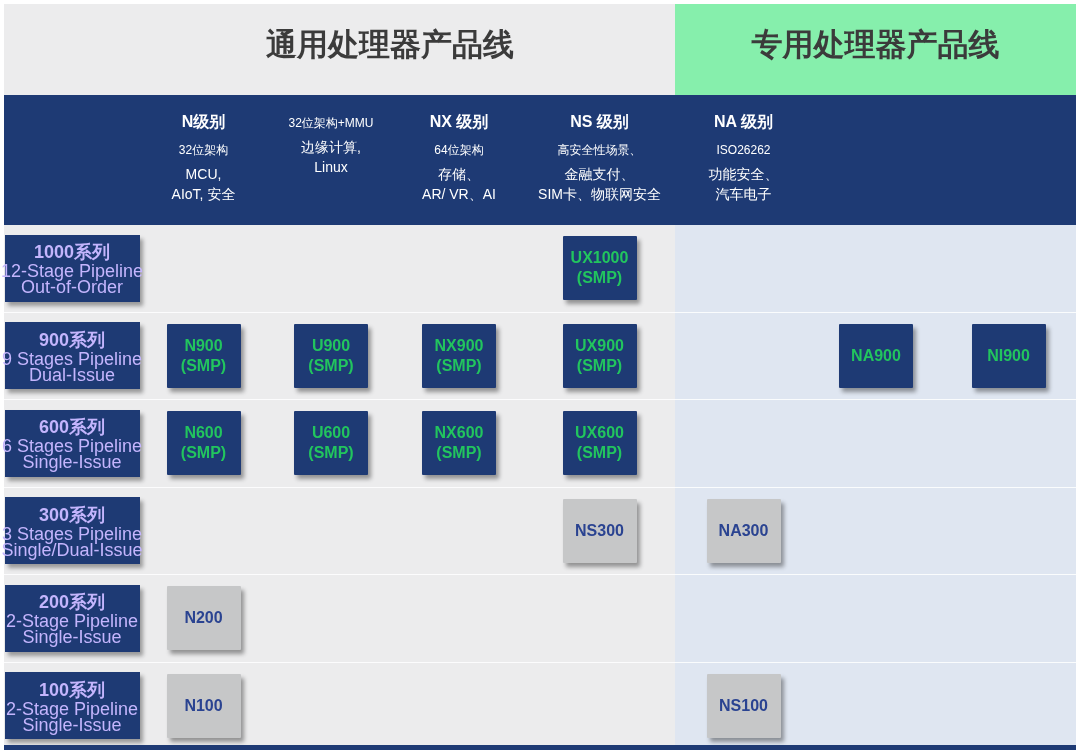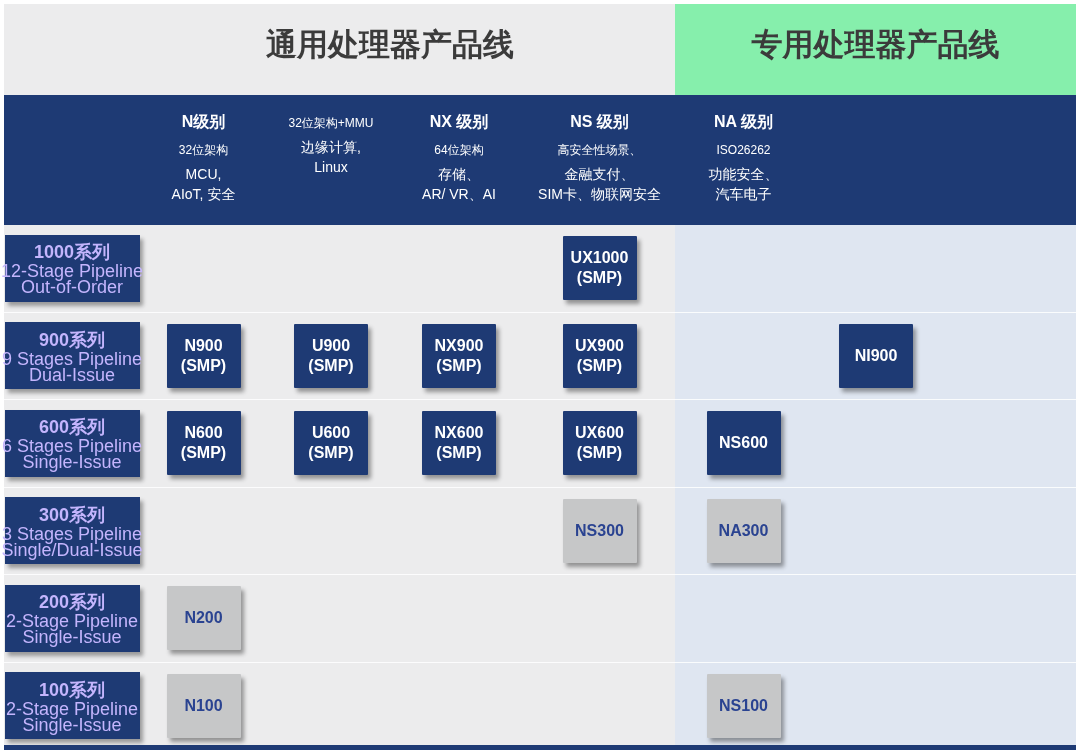--- a/index.html
+++ b/index.html
@@ -56,21 +56,21 @@
   }
   .series-name{font-size:18px;font-weight:bold;line-height:22px;}
   .series-sub{font-size:18px;line-height:16px;white-space:nowrap;}
 
   .chip{
     width:74px;height:64px;border-radius:1px;
     box-shadow:3px 4px 4px rgba(0,0,0,0.38);
     display:flex;flex-direction:column;align-items:center;justify-content:center;
     text-align:center;
   }
-  .chip.navy{background:#1e3a74;color:#ffffff;}
+  .chip.navy{background:#1e3a74;color:#22c55e;}
   .chip.gray{background:#c6c7c8;color:#2a4391;}
   .chip-line{font-size:16px;font-weight:bold;line-height:20px;white-space:nowrap;}
 
   
   .bottom-bar{position:absolute;left:0;top:741px;width:1072px;height:5px;background:#1e3a74;}
 </style>
 </head>
 <body>
 
 <div class="canvas">
@@ -180,20 +180,25 @@
           </div>
           <div class="cell">
             <div class="chip navy">
               <div class="chip-line">UX900</div>
               <div class="chip-line">(SMP)</div>
             </div>
           </div>
           <div class="cell"></div>
           <div class="cell">
             <div class="chip navy">
+              <div class="chip-line">NA900</div>
+            </div>
+          </div>
+          <div class="cell">
+            <div class="chip navy">
               <div class="chip-line">NI900</div>
             </div>
           </div>
         </div>
         <div class="matrix-row">
           <div class="cell">
             <div class="series-box">
               <div class="series-name">600系列</div>
               <div class="series-sub">6 Stages Pipeline</div>
               <div class="series-sub">Single-Issue</div>
@@ -216,25 +221,20 @@
               <div class="chip-line">NX600</div>
               <div class="chip-line">(SMP)</div>
             </div>
           </div>
           <div class="cell">
             <div class="chip navy">
               <div class="chip-line">UX600</div>
               <div class="chip-line">(SMP)</div>
             </div>
           </div>
-          <div class="cell">
-            <div class="chip navy">
-              <div class="chip-line">NS600</div>
-            </div>
-          </div>
           <div class="cell"></div>
           <div class="cell"></div>
         </div>
         <div class="matrix-row">
           <div class="cell">
             <div class="series-box">
               <div class="series-name">300系列</div>
               <div class="series-sub">3 Stages Pipeline</div>
               <div class="series-sub">Single/Dual-Issue</div>
             </div>

